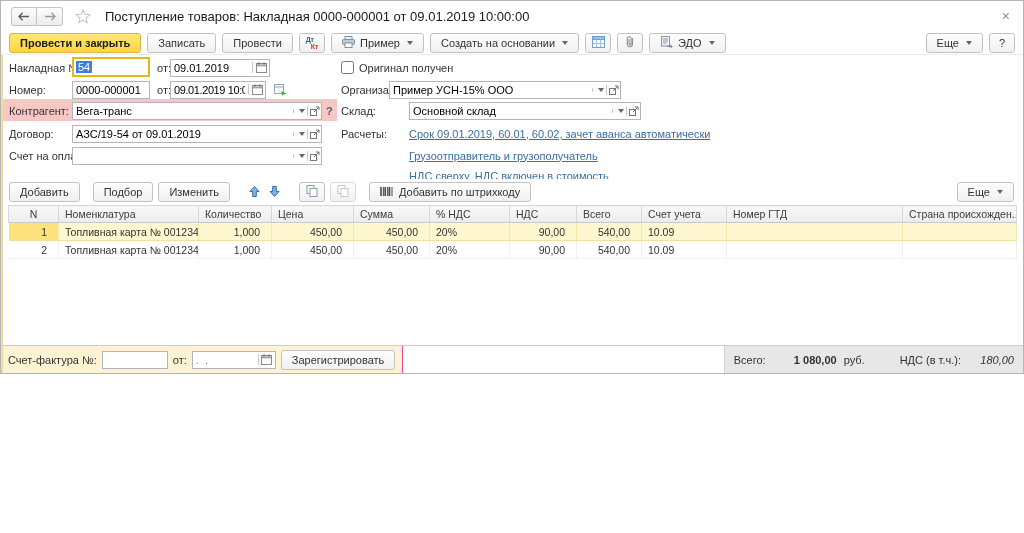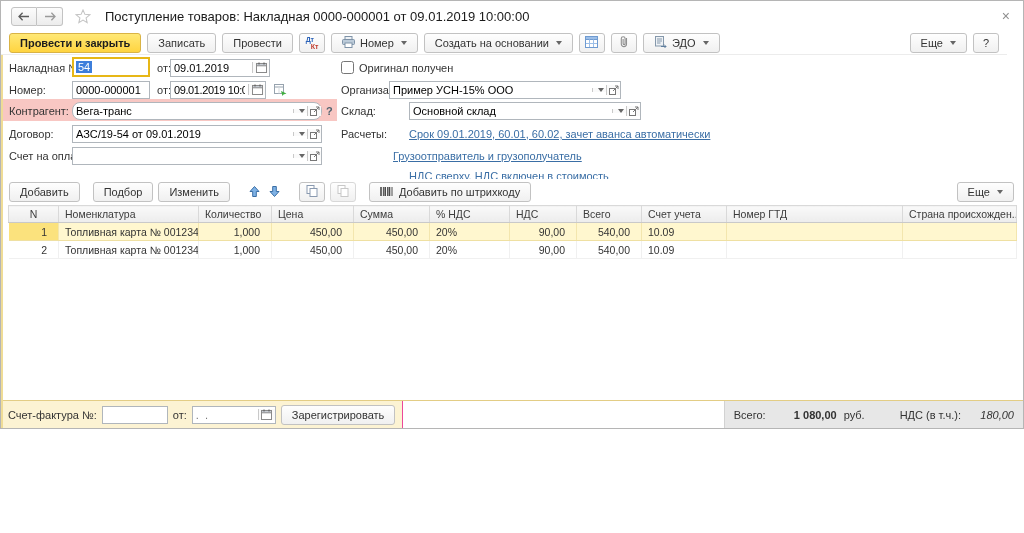--- a/index.html
+++ b/index.html
@@ -1,36 +1,36 @@
 <!DOCTYPE html>
 <html><head>
 <meta charset="utf-8">
 <style>
   * { box-sizing: border-box; margin: 0; padding: 0; }
   body {
     font-family: "Liberation Sans", "DejaVu Sans", sans-serif;
     font-size: 11px; color: #333; background: #fff;
   }
   .window {
-    position: relative; width: 1024px; height: 429px;
+    position: relative; width: 1024px; height: 374px;
     border: 1px solid #b5b5b5; background: #fff; overflow: hidden;
   }
   
   .titlebar { position: absolute; left: 0; top: 0; right: 0; height: 30px;
     display: flex; align-items: center; padding: 0 10px; background: #fff; }
   .navgroup { display: flex; }
   .navbtn { width: 26px; height: 19px; display: flex; align-items: center; justify-content: center;
     background: linear-gradient(#fcfcfc,#ececec); border: 1px solid #c3c3c3; cursor: pointer; }
   .navbtn.back { border-radius: 3px 0 0 3px; }
   .navbtn.fwd  { border-radius: 0 3px 3px 0; border-left: none; }
   .star { margin-left: 12px; display: flex; }
   .title { margin-left: 14px; font-size: 13px; color: #1a1a1a; white-space: nowrap; }
   .closex { margin-left: auto; color: #8e8e8e; font-size: 14px; line-height: 14px; cursor: pointer; padding: 0 3px; }
   
-  .cmdbar { position: absolute; left: 0; top: 30px; right: 16px; height: 24px;
+  .cmdbar { position: absolute; left: 0; top: 30px; right: 0; height: 24px;
     display: flex; align-items: center; gap: 6px; padding: 0 8px; border-bottom: 1px solid #ececec; }
   .btn { display: inline-flex; align-items: center; justify-content: center; gap: 5px;
     height: 20px; padding: 0 10px; background: linear-gradient(#fefefe,#f0f0f0);
     border: 1px solid #c2c2c2; border-radius: 3px; font-size: 11px; color: #333;
     white-space: nowrap; cursor: pointer; }
   .btn.primary { background: linear-gradient(#ffe876,#ffd440); border-color: #d9b345;
     font-weight: bold; color: #1d1d1d; }
   .btn.iconbtn { width: 26px; padding: 0; }
   .btn.disabled { color: #aaa; border-color: #d8d8d8; }
   .caret { width: 0; height: 0; border-left: 3.5px solid transparent; border-right: 3.5px solid transparent;
@@ -125,21 +125,21 @@
           <span class="dt">Дт</span>
           <span class="kt">Кт</span>
         </span>
     </button>
     <button class="btn">
       <span><svg width="13" height="12" viewBox="0 0 13 12">
             <rect x="3" y="0.5" width="7" height="3" fill="#eef2f6" stroke="#7f93a8"></rect>
             <rect x="0.5" y="3.5" width="12" height="5" rx="1" fill="#bccbd9" stroke="#7f93a8"></rect>
             <rect x="3" y="7" width="7" height="4.5" fill="#fff" stroke="#7f93a8"></rect>
           </svg></span>
-      <span>Номер</span>
+      <span>Пример</span>
       <span class="caret"></span>
     </button>
     <button class="btn">
       <span>Создать на основании</span>
       <span class="caret"></span>
     </button>
     <button class="btn iconbtn">
       <span><svg width="13" height="12" viewBox="0 0 13 12">
             <rect x="0.5" y="0.5" width="12" height="11" fill="#fff" stroke="#6f9bd1"></rect>
             <rect x="0.5" y="0.5" width="12" height="3" fill="#9dbfe8" stroke="#6f9bd1"></rect>
@@ -255,21 +255,21 @@
               <path d="M4 6 L9 1 M6 1 h3 v3" stroke="#777" fill="none"></path>
             </svg>
           </span>
       </div>
     </div>
 
     <div class="frow pink" style="top:46px; left:8px;">
         <span class="flabel">Контрагент:</span>
       </div>
     <div class="frow pink" style="top:46px; left:71px; width:264px;">
-      <div class="field" style="width:250px;border-radius:8px;">
+      <div class="field" style="width:250px;">
         <input type="text" value="Вега-транс" style="">
         <span class="fbtn">
             <span class="caret"></span>
           </span>
         <span class="fbtn">
             <svg width="10" height="10" viewBox="0 0 10 10">
               <rect x="0.5" y="3.5" width="6" height="6" fill="#fff" stroke="#777"></rect>
               <path d="M4 6 L9 1 M6 1 h3 v3" stroke="#777" fill="none"></path>
             </svg>
           </span>
@@ -331,21 +331,21 @@
           </span>
         <span class="fbtn">
             <svg width="10" height="10" viewBox="0 0 10 10">
               <rect x="0.5" y="3.5" width="6" height="6" fill="#fff" stroke="#777"></rect>
               <path d="M4 6 L9 1 M6 1 h3 v3" stroke="#777" fill="none"></path>
             </svg>
           </span>
       </div>
     </div>
 
-    <div class="frow" style="top:91px; left:392px;align-items:center;">
+    <div class="frow" style="top:91px; left:408px;align-items:center;">
         <a class="link">Грузоотправитель и грузополучатель</a>
       </div>
     <div class="frow" style="top:111px; left:408px;">
         <a class="link">НДС сверху, НДС включен в стоимость</a>
       </div>
   </div>
 
   <div class="items">
     <div class="items-toolbar">
       <button class="btn">Добавить</button>

